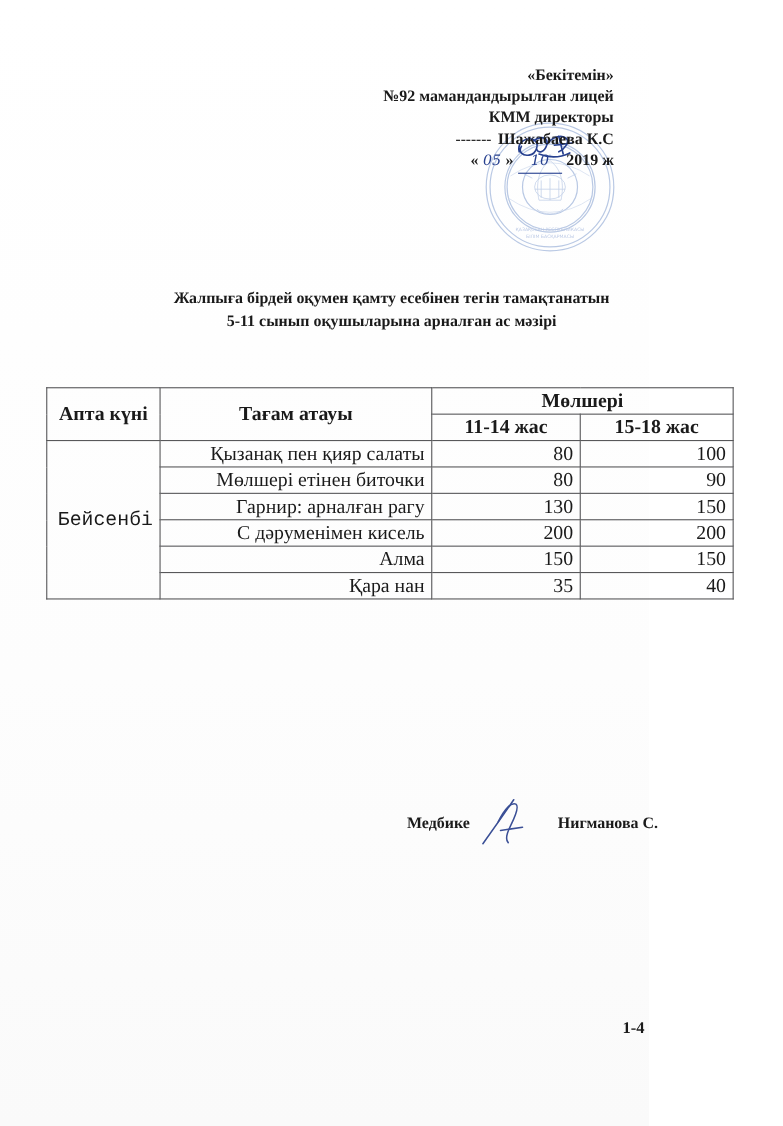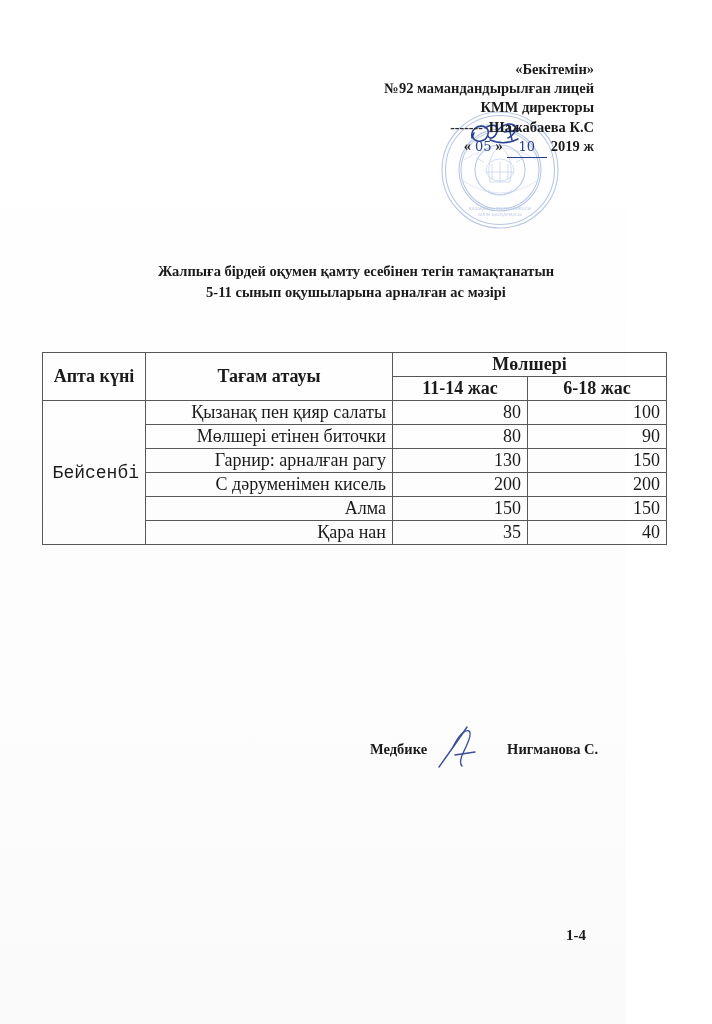--- a/index.html
+++ b/index.html
@@ -13,21 +13,20 @@
     font-family: "Liberation Serif", serif;
     color: #1a1a1a;
     position: relative;
     overflow: hidden;
   }
   .page {
     position: relative;
     width: 590px;
     height: 1024px;
     background: linear-gradient(180deg, #ffffff 0%, #fdfdfd 60%, #fafafa 100%);
-    padding-left: 36px;
   }
 
   
   .approval {
     position: absolute;
     top: 60px;
     right: 32px;
     width: 330px;
     text-align: right;
     font-weight: bold;
@@ -55,20 +54,21 @@
   .date-row {
     display: flex;
     justify-content: flex-end;
     align-items: baseline;
     gap: 4px;
     height: 20px;
     white-space: nowrap;
   }
   .hand {
     font-family: "DejaVu Serif", serif;
+    font-style: italic;
     font-weight: normal;
     color: #27408f;
     font-size: 13px;
   }
   .hand-underline {
     border-bottom: 1.4px solid #27408f;
     padding: 0 7px 1px 7px;
     display: inline-block;
     min-width: 26px;
     text-align: center;
@@ -266,21 +266,21 @@
         <col class="col-age-b">
     </colgroup>
     <thead>
       <tr>
         <th class="th-head-tall" rowspan="2">Апта күні</th>
         <th class="th-head-tall" rowspan="2">Тағам атауы</th>
         <th class="th-head-tall" colspan="2">Мөлшері</th>
       </tr>
       <tr>
         <th class="th-sub">11-14 жас</th>
-        <th class="th-sub">6-18 жас</th>
+        <th class="th-sub">15-18 жас</th>
       </tr>
     </thead>
     <tbody>
       <tr>
         <td class="cell-day" rowspan="6">Бейсенбі</td>
         <td class="cell-dish">Қызанақ пен қияр салаты</td>
         <td class="cell-num">80</td>
         <td class="cell-num">100</td>
       </tr>
       <tr>

